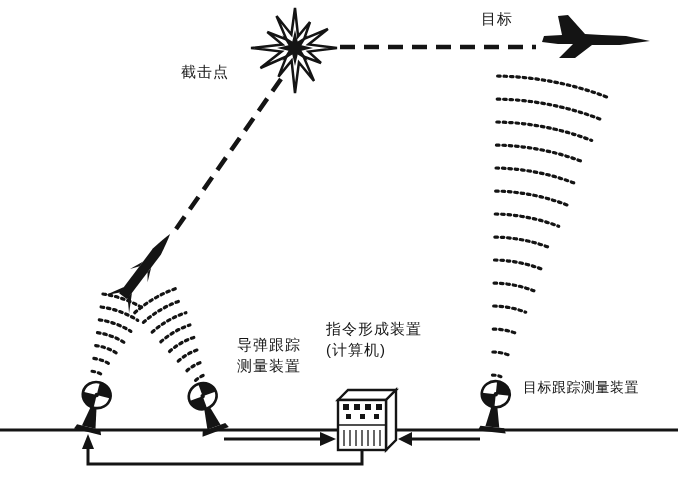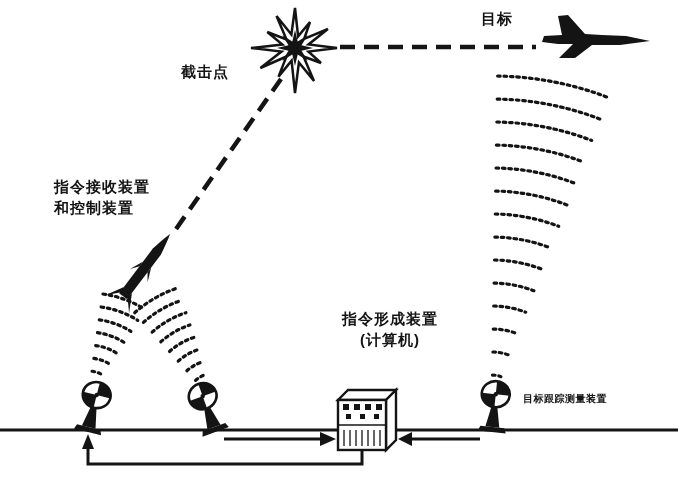--- a/index.html
+++ b/index.html
@@ -3,30 +3,30 @@
 <meta charset="utf-8">
 <style>
   html,body { margin:0; padding:0; background:#ffffff; }
   .stage {
     position:relative; width:678px; height:485px; background:#ffffff;
     overflow:hidden;
     font-family:"Liberation Sans","DejaVu Sans",sans-serif;
   }
   .stage svg { position:absolute; left:0; top:0; }
   .label {
-    position:absolute; color:#141414; font-weight:700; font-size:15px;
+    position:absolute; color:#141414; font-weight:400; font-size:15px;
     line-height:1.4; white-space:pre-line; letter-spacing:1px;
   }
   .lbl-intercept       { left:181px; top:44px;margin-top:17px; }
   .lbl-target          { left:481px; top:8px; }
   .lbl-receiver        { left:54px;  top:176px; }
   .lbl-transmission    { left:6px;   top:348px; }
   .lbl-missile-tracking{ left:237px; top:334px; }
-  .lbl-forming         { left:326px; top:308px; width:128px; text-align:center; }
-  .lbl-target-tracking { left:523px; top:392px; font-size:10px; letter-spacing:0.5px; }
+  .lbl-forming         { left:326px; top:318px; width:128px; }
+  .lbl-target-tracking { left:523px; top:378px; font-size:14px; letter-spacing:0.5px; }
 </style>
 </head>
 <body>
 
 <div class="stage">
 
   <svg width="678" height="485" viewBox="0 0 678 485">
 
     <defs>
       <g id="dish-proto">
@@ -134,18 +134,18 @@
 
     <path d="M224,439 L320,439" stroke="#141414" stroke-width="3" fill="none"></path>
     <polygon points="320,432 320,446 336,439" fill="#141414"></polygon>
 
     <path d="M480,439 L412,439" stroke="#141414" stroke-width="3" fill="none"></path>
     <polygon points="412,432 412,446 398,439" fill="#141414"></polygon>
   </svg>
 
   <div class="label lbl-intercept">截击点</div>
   <div class="label lbl-target">目标</div>
-  <div class="label lbl-receiver">指令接收装置
-和控制装置</div>
+  <div class="label lbl-missile-tracking">导弹跟踪
+测量装置</div>
   <div class="label lbl-forming">指令形成装置
 (计算机)</div>
   <div class="label lbl-target-tracking">目标跟踪测量装置</div>
 </div>
 
 </body></html>

